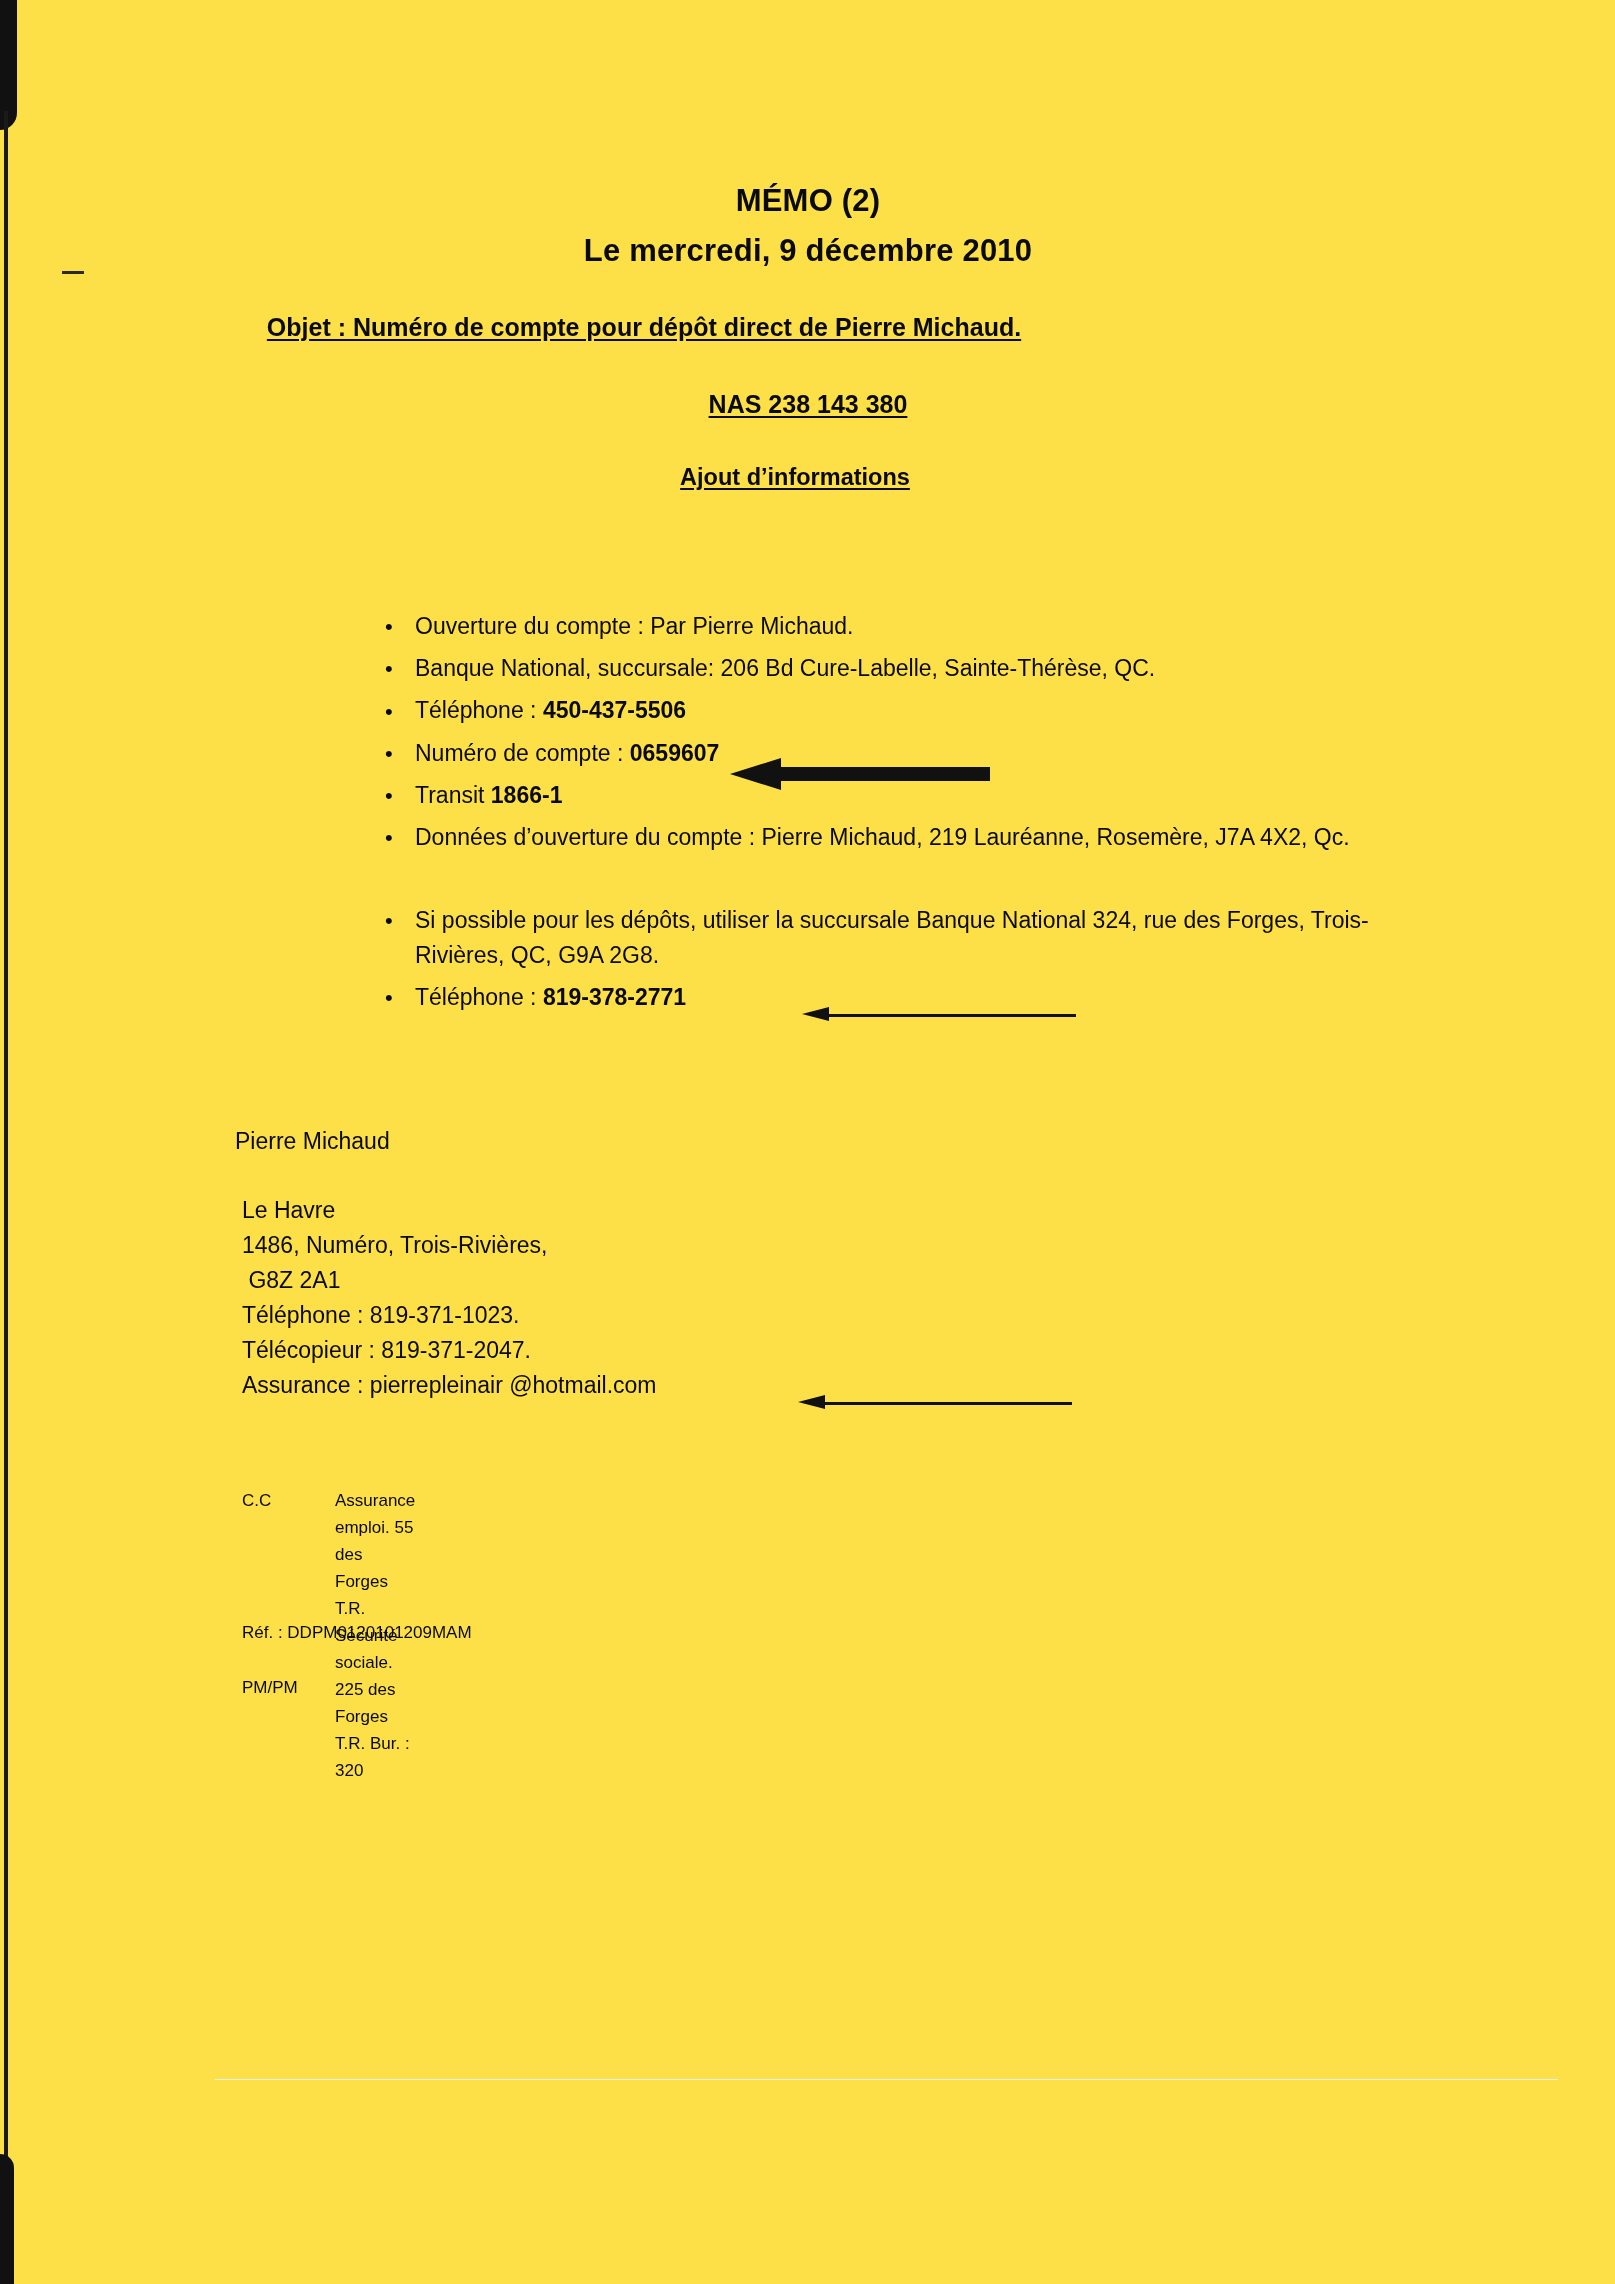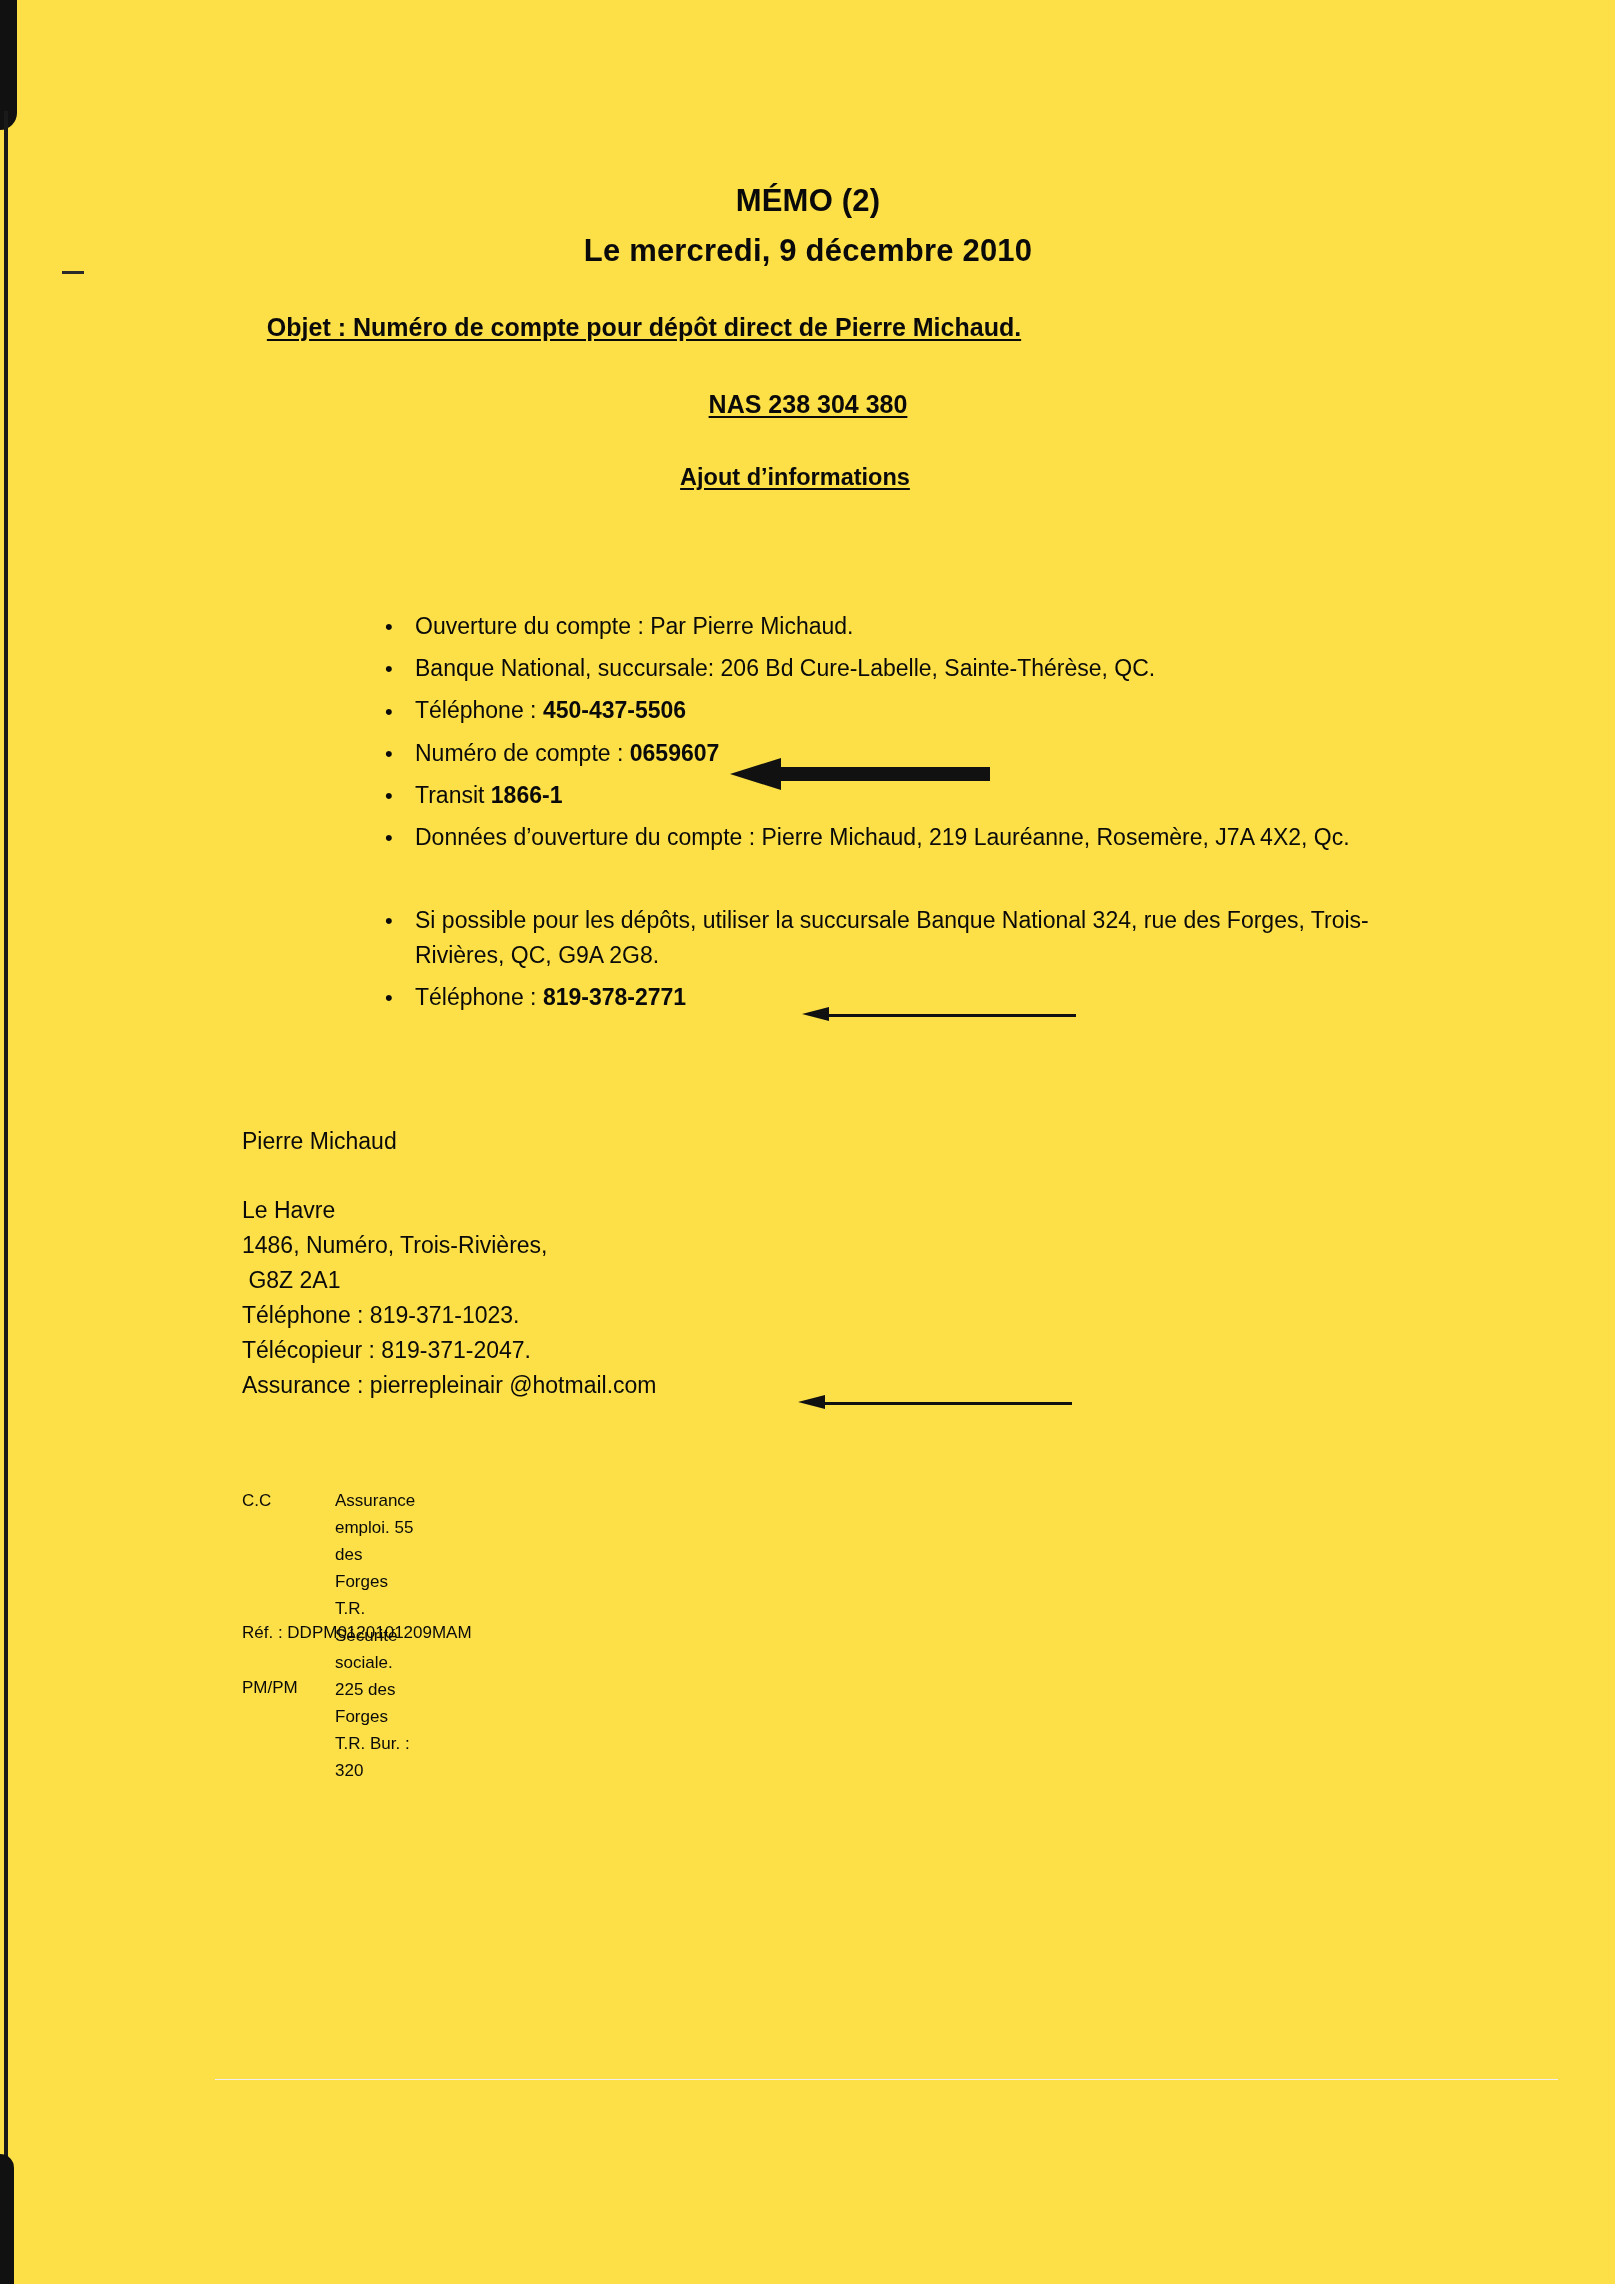--- a/index.html
+++ b/index.html
@@ -212,21 +212,21 @@
   }
   #arrow-courriel .head {
     left: 0;
     top: 0;
     border-width: 7.8px 27px 7.8px 0;
     border-color: transparent #111 transparent transparent;
   }
   
   .signature-name {
     position: absolute;
-    left: 242px;
+    left: 235px;
     top: 1128px;
     font-size: 23px;
   }
   .address-block {
     position: absolute;
     left: 242px;
     top: 1193px;
     font-size: 23px;
     line-height: 35px;
   }
@@ -283,21 +283,21 @@
   <div class="scan-dash"></div>
 
   <div class="content">
 
     <div class="title-block">
       <div class="title-1">MÉMO (2)</div>
       <div class="title-2">Le mercredi,  9 décembre 2010</div>
     </div>
 
     <div class="subject-line">Objet : Numéro de compte pour dépôt direct de Pierre Michaud.</div>
-    <div class="nas-line">NAS 238 304 380</div>
+    <div class="nas-line">NAS 238 143 380</div>
     <div class="ajout-line">Ajout d’informations</div>
 
     <div class="bullets">
 
       <div class="bullet-row">
         <span class="bullet-dot">•</span>
         <span class="bullet-text">Ouverture du compte : Par Pierre Michaud.</span>
       </div>
 
       <div class="bullet-row">

